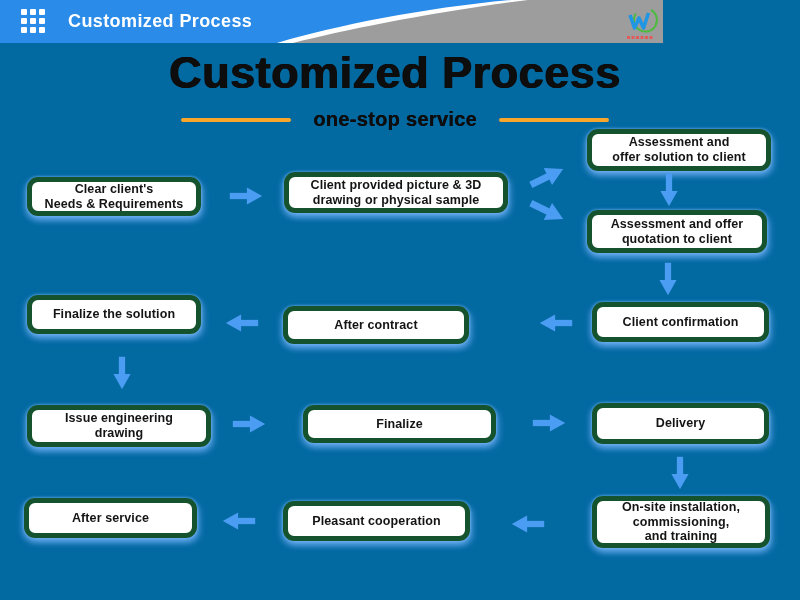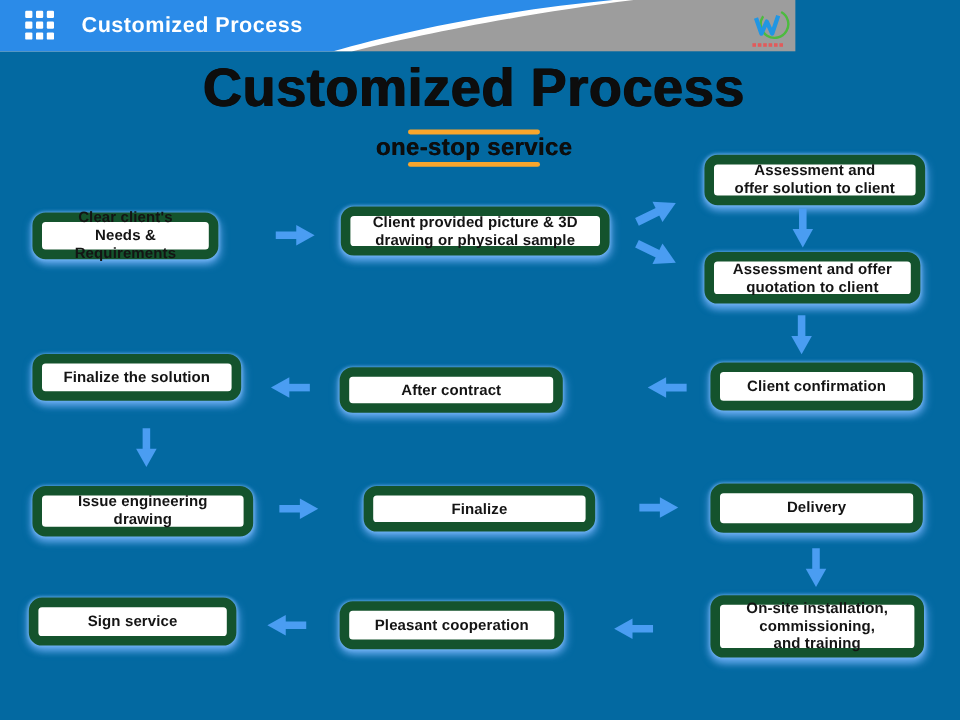--- a/index.html
+++ b/index.html
@@ -21,29 +21,29 @@
   }
   .logo{position:absolute;left:618px;top:3px;}
   
   .page-title{
     position:absolute;left:0;top:47px;width:790px;margin:0;text-align:center;
     font-size:45px;font-weight:bold;color:#0d0d0d;letter-spacing:.5px;
     text-shadow:.6px 0 0 #0d0d0d,-.6px 0 0 #0d0d0d;
   }
   .subtitle-row{
     position:absolute;left:0;top:108px;width:790px;
-    display:flex;align-items:center;justify-content:center;flex-direction:column;
+    display:flex;align-items:center;justify-content:center;gap:22px;
   }
   .sub-line{width:110px;height:4px;background:#f9a62c;border-radius:2px;}
   .subtitle-text{font-size:20px;font-weight:bold;color:#0d0d0d;letter-spacing:.3px;
     text-shadow:.4px 0 0 #0d0d0d;}
   
   .fbox{
     position:absolute;box-sizing:border-box;background:#ffffff;
-    border:8px solid #14532d;border-radius:11px;
+    border:5px solid #14532d;border-radius:11px;
     display:flex;align-items:center;justify-content:center;
     box-shadow:0 0 3px rgba(120,185,250,.9),2px 4px 7px rgba(110,175,245,.8),-2px 3px 6px rgba(110,175,245,.55);
   }
   .fbox span{
     white-space:pre-line;text-align:center;
     font-size:12.5px;font-weight:bold;color:#141414;line-height:1.18;letter-spacing:.1px;
     padding:1px 3px;
   }
   
   .arrow{position:absolute;width:36px;height:22px;color:#4a9df2;}
@@ -97,21 +97,21 @@
     </svg>
   </div>
 
   <h1 class="page-title">Customized Process</h1>
   <div class="subtitle-row">
     <span class="sub-line"></span>
     <span class="subtitle-text">one-stop service</span>
     <span class="sub-line"></span>
   </div>
 
-  <div class="fbox" style="left:27px;top:177px;width:155px;height:39px">
+  <div class="fbox" style="left:27px;top:177px;width:174px;height:39px">
       <span>Clear client's
 Needs &amp; Requirements</span>
     </div>
   <div class="fbox" style="left:284px;top:172px;width:224px;height:41px">
       <span>Client provided picture &amp; 3D
 drawing or physical sample</span>
     </div>
   <div class="fbox" style="left:587px;top:129px;width:184px;height:42px">
       <span>Assessment and
 offer solution to client</span>
@@ -141,21 +141,21 @@
     </div>
   <div class="fbox" style="left:592px;top:496px;width:178px;height:52px">
       <span>On-site installation,
 commissioning,
 and training</span>
     </div>
   <div class="fbox" style="left:283px;top:501px;width:187px;height:40px">
       <span>Pleasant cooperation</span>
     </div>
   <div class="fbox" style="left:24px;top:498px;width:173px;height:40px">
-      <span>Sign service</span>
+      <span>After service</span>
     </div>
 
   <div class="arrow" style="left:228px;top:185px">
       <svg>
         <use href="#arrow-shape"></use>
       </svg>
     </div>
   <div class="arrow diag-up" style="left:521px;top:165px">
       <svg>
         <use href="#arrow-shape"></use>

